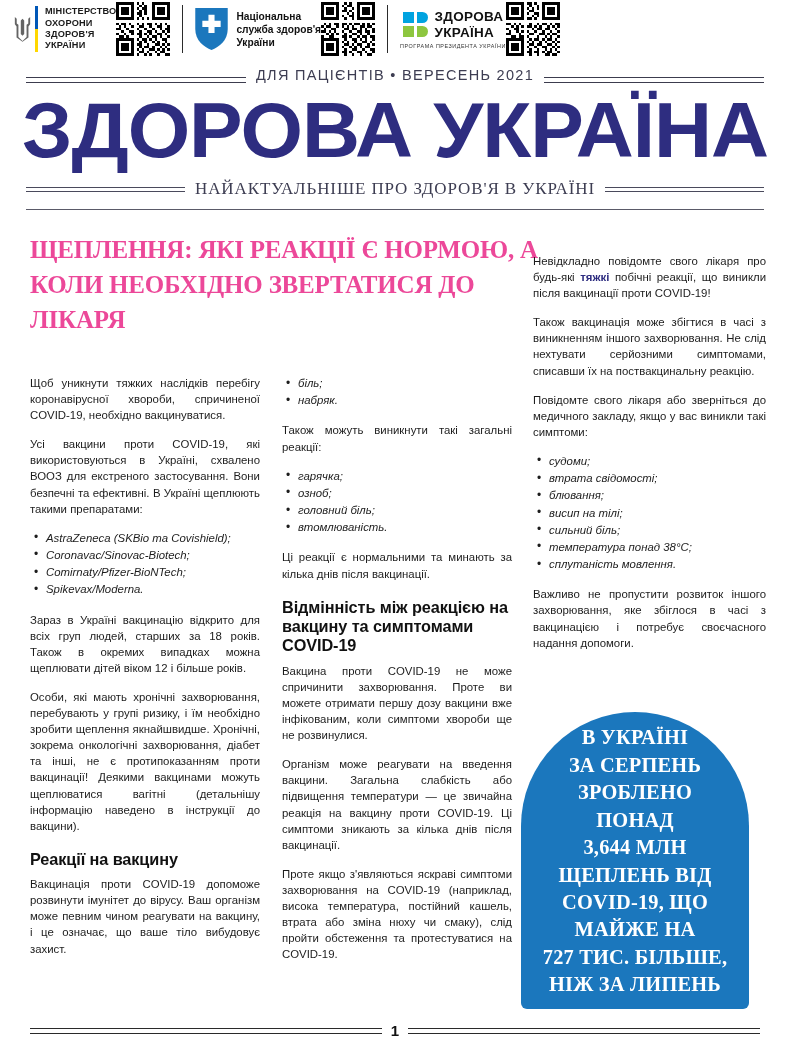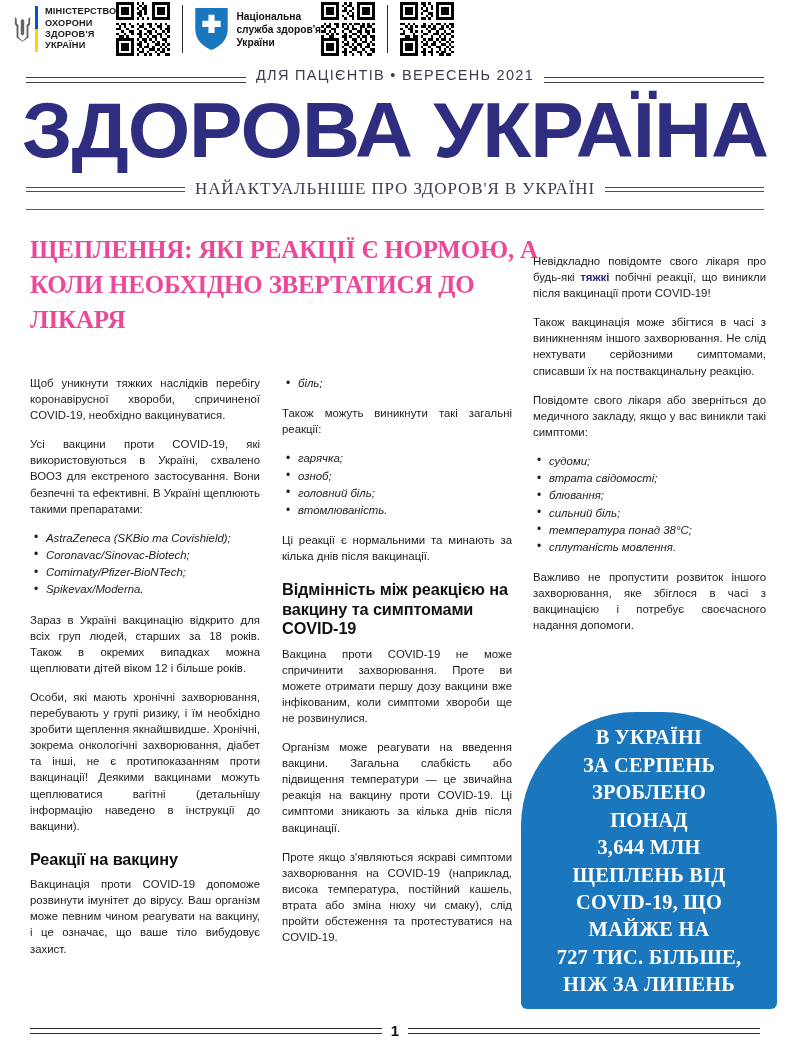--- a/index.html
+++ b/index.html
@@ -230,21 +230,21 @@
     letter-spacing: -.1px;
   }
 
   .hl { color: #2e2d80; font-weight: 700; }
 
   
   .callout {
     position: absolute;
     left: 521px;
     top: 712px;
-    width: 256px;
+    width: 228px;
     height: 297px;
     background: #1b77bd;
     border-radius: 114px 114px 6px 6px;
     box-sizing: border-box;
     display: flex;
     align-items: center;
     justify-content: center;
     padding: 10px 8px 8px 8px;
   }
   .callout-text {
@@ -370,20 +370,39 @@
       <path d="M9 16h2v1H9zM12 16h1v1h-1zM14 16h2v1h-2zM18 16h1v1h-1zM20 16h1v1h-1z"></path>
       <path d="M8 17h1v1H8zM11 17h1v1h-1zM13 17h1v1h-1zM15 17h1v1h-1zM17 17h2v1h-2z"></path>
       <path d="M9 18h1v1H9zM12 18h2v1h-2zM16 18h1v1h-1zM19 18h2v1h-2z"></path>
       <path d="M8 19h2v1H8zM11 19h1v1h-1zM14 19h2v1h-2zM17 19h1v1h-1zM20 19h1v1h-1z"></path>
       <path d="M9 20h1v1H9zM12 20h1v1h-1zM15 20h1v1h-1zM18 20h2v1h-2z"></path>
     </g>
   </svg>
 
   <div class="logo-sep"></div>
 
+  <div class="logo-block zu-logo">
+    <div class="zu-row">
+      <div class="zu-marks">
+        <div class="zu-mark-row">
+          <span class="zu-sq blue"></span>
+            <span class="zu-sq rb"></span>
+        </div>
+        <div class="zu-mark-row">
+          <span class="zu-sq green"></span>
+            <span class="zu-sq rg"></span>
+        </div>
+      </div>
+      <div class="zu-words">
+        <div>ЗДОРОВА</div>
+        <div>УКРАЇНА</div>
+      </div>
+    </div>
+    <div class="zu-sub">ПРОГРАМА ПРЕЗИДЕНТА УКРАЇНИ</div>
+  </div>
 
   <svg class="qr" width="54" height="54" viewBox="0 0 21 21" shape-rendering="crispEdges">
     <rect width="21" height="21" fill="#fff"></rect>
     <g fill="#000">
         <path d="M0 0h7v7H0zM14 0h7v7h-7zM0 14h7v7H0z"></path>
       </g>
     <g fill="#fff">
         <path d="M1 1h5v5H1zM15 1h5v5h-5zM1 15h5v5H1z"></path>
       </g>
     <g fill="#000">
@@ -440,20 +459,21 @@
     </ul>
     <p class="body">Зараз в Україні вакцинацію відкрито для всіх груп людей, старших за 18 років. Також в окремих випадках можна щеплювати дітей віком 12 і більше років.</p>
     <p class="body">Особи, які мають хронічні захворювання, перебувають у групі ризику, і їм необхідно зробити щеплення якнайшвидше. Хронічні, зокрема онкологічні захворювання, діабет та інші, не є протипоказанням проти вакцинації! Деякими вакцинами можуть щеплюватися вагітні (детальнішу інформацію наведено в інструкції до вакцини).</p>
     <h3 class="subhead">Реакції на вакцину</h3>
     <p class="body">Вакцинація проти COVID-19 допоможе розвинути імунітет до вірусу. Ваш організм може певним чином реагувати на вакцину, і це означає, що ваше тіло вибудовує захист.</p>
   </div>
 
   <div class="col col2">
     <ul class="bullets">
       <li>біль;</li>
+      <li>набряк.</li>
     </ul>
     <p class="body">Також можуть виникнути такі загальні реакції:</p>
     <ul class="bullets">
       <li>гарячка;</li>
       <li>озноб;</li>
       <li>головний біль;</li>
       <li>втомлюваність.</li>
     </ul>
     <p class="body">Ці реакції є нормальними та минають за кілька днів після вакцинації.</p>
     <h3 class="subhead">Відмінність між реакцією на вакцину та симптомами COVID-19</h3>
@@ -463,20 +483,21 @@
   </div>
 
   <div class="col col3">
     <p class="body"><span>Невідкладно повідомте свого лікаря про будь-які </span><span class="hl">тяжкі</span><span> побічні реакції, що виникли після вакцинації проти COVID-19!</span></p>
     <p class="body">Також вакцинація може збігтися в часі з виникненням іншого захворювання. Не слід нехтувати серйозними симптомами, списавши їх на поствакцинальну реакцію.</p>
     <p class="body">Повідомте свого лікаря або зверніться до медичного закладу, якщо у вас виникли такі симптоми:</p>
     <ul class="bullets">
       <li>судоми;</li>
       <li>втрата свідомості;</li>
       <li>блювання;</li>
+      <li>висип на тілі;</li>
       <li>сильний біль;</li>
       <li>температура понад 38°C;</li>
       <li>сплутаність мовлення.</li>
     </ul>
     <p class="body">Важливо не пропустити розвиток іншого захворювання, яке збіглося в часі з вакцинацією і потребує своєчасного надання допомоги.</p>
   </div>
 </div>
 
 <div class="callout">
   <div class="callout-text">В УКРАЇНІ

